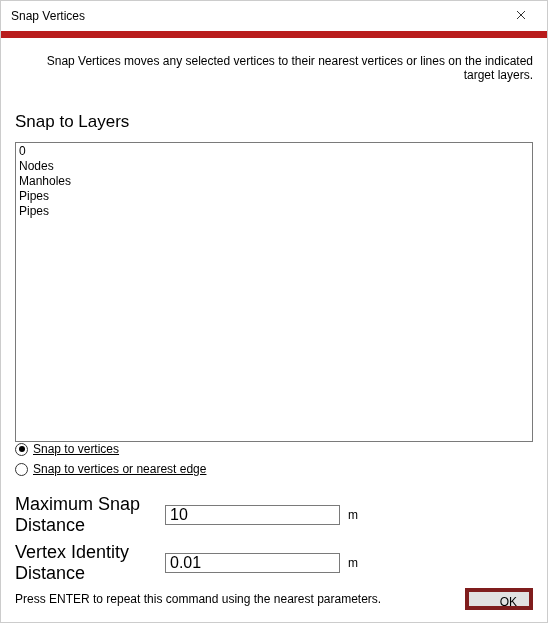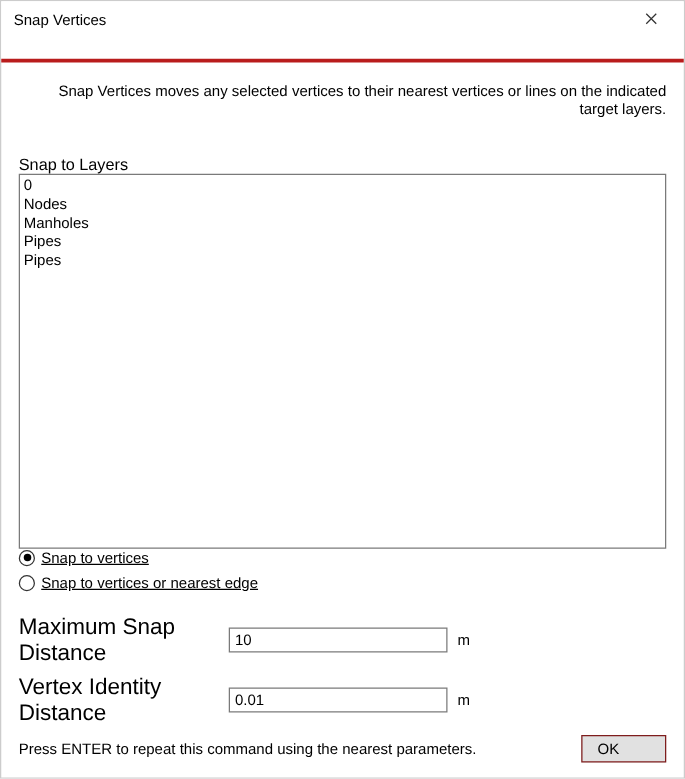--- a/index.html
+++ b/index.html
@@ -15,25 +15,25 @@
     width: 548px;
     height: 623px;
     position: relative;
     border: 1px solid #cccccc;
     background: #ffffff;
     box-shadow: 2px 2px 6px rgba(0,0,0,0.15);
   }
   .titlebar {
     height: 30px;
     background: #ffffff;
-    border-bottom: 3px solid #b91c1c;
+    border-bottom: 7px solid #b91c1c;
     display: flex;
     align-items: center;
     justify-content: space-between;
-    padding: 0 6px 16px 10px;
+    padding: 0 6px 0 10px;
   }
   .titlebar .title {
     font-size: 12px;
     color: #000;
   }
   .close-btn {
     width: 40px;
     height: 28px;
     display: flex;
     align-items: center;
@@ -46,22 +46,22 @@
     padding: 12px 14px 0 14px;
     box-sizing: border-box;
   }
   .desc {
     font-size: 12px;
     color: #000;
     margin: 4px 0 30px 0;
     text-align: right;
   }
   .group-label {
-    font-size: 13px;
-    margin-bottom: 0;
+    font-size: 17px;
+    margin-bottom: 10px;
   }
   .listbox {
     border: 1px solid #7a7a7a;
     background: #ffffff;
     height: 300px;
     overflow: auto;
     padding: 1px 3px;
     box-sizing: border-box;
   }
   .listbox .item {
@@ -103,48 +103,47 @@
   .param-row.first { margin-top: 18px; }
   .param-label {
     width: 150px;
     font-size: 18px;
   }
   .param-input {
     width: 175px;
     height: 20px;
     border: 1px solid #7a7a7a;
     font-family: inherit;
-    font-size: 12px;
+    font-size: 16px;
     padding: 0 4px;
     box-sizing: border-box;
-    margin-left: 18px;
   }
   .param-unit {
     margin-left: 8px;
     font-size: 12px;
   }
   .footer {
     position: absolute;
     left: 0; right: 0; bottom: 0;
     padding: 10px 14px 12px 14px;
     display: flex;
     align-items: center;
     justify-content: space-between;
     box-sizing: border-box;
   }
   .footer .hint { font-size: 12px; }
   .footer .buttons { display: flex; gap: 6px; }
   .btn {
     min-width: 68px;
     height: 22px;
-    border: 1px solid #7f1d1d;
+    border: 4px solid #7f1d1d;
     background: #e1e1e1;
     font-family: inherit;
     font-size: 12px;
-    text-align: left;
+    text-align: right;
     line-height: 20px;
     padding: 0 12px;
     cursor: pointer;
     box-sizing: border-box;
   }
 </style>
 </head>
 <body>
 
 <div class="window">

